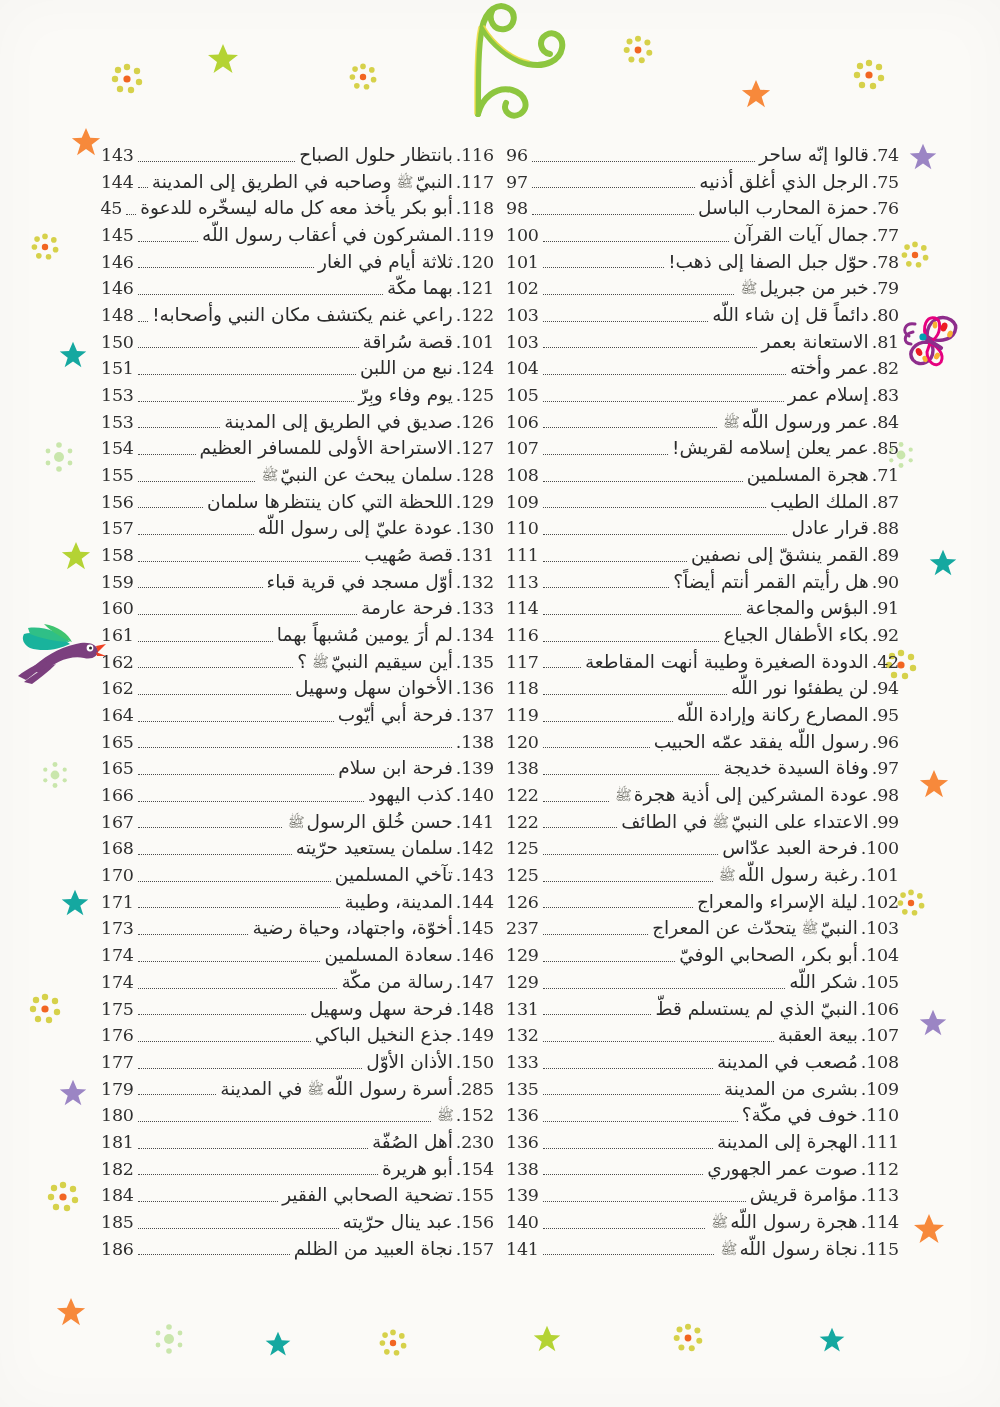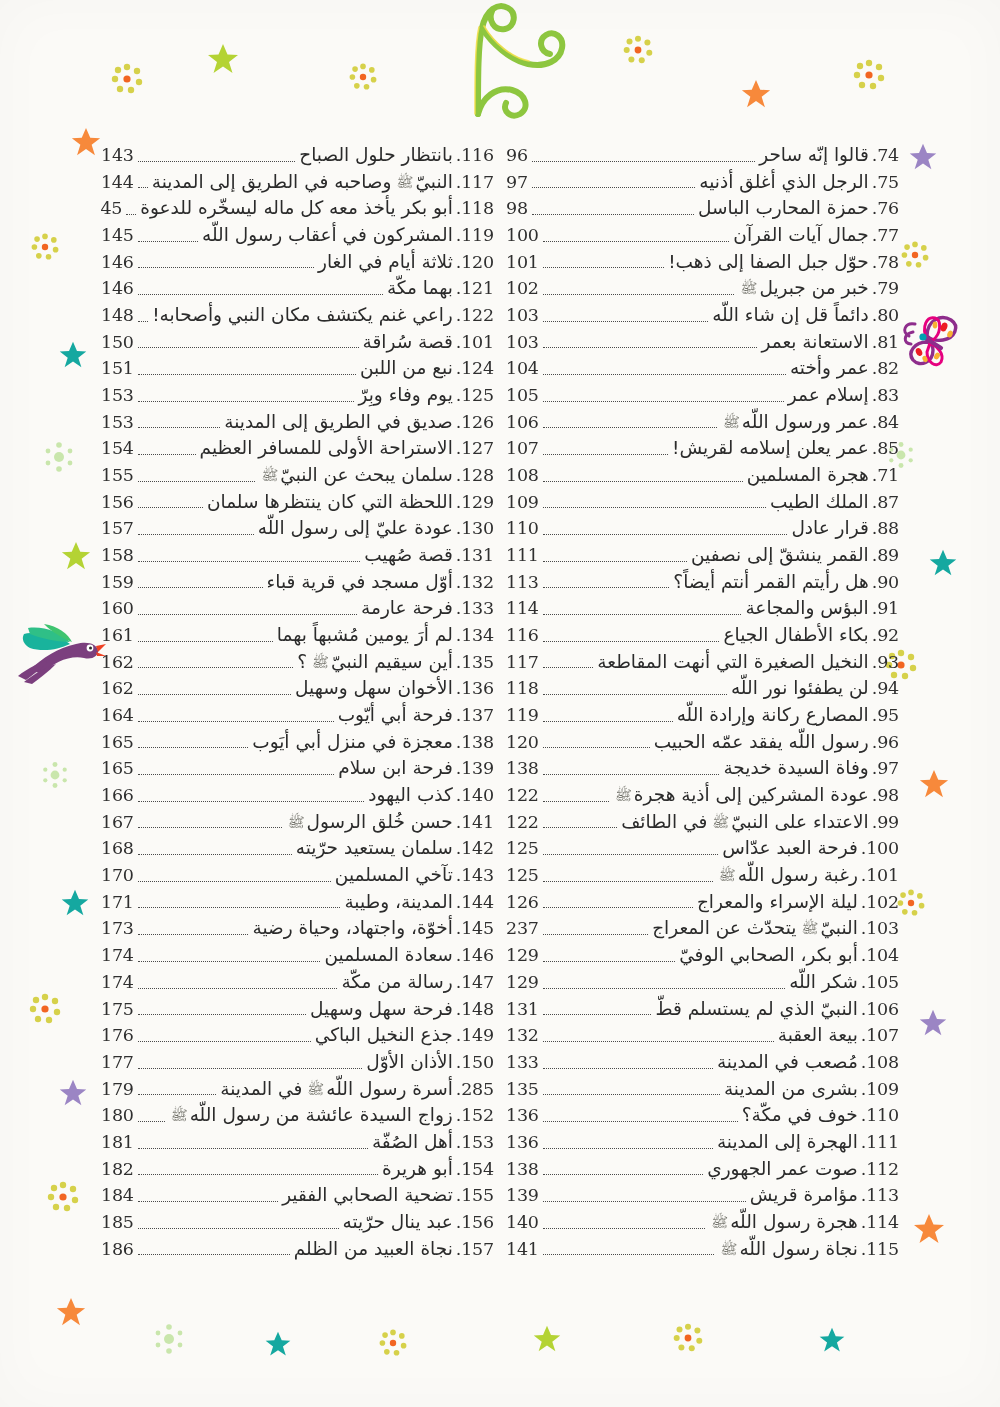--- a/index.html
+++ b/index.html
@@ -573,22 +573,22 @@
           <span class="t-dots"></span>
           <span class="t-page">114</span>
         </div>
         <div class="toc-row">
           <span class="t-num">92.</span>
           <span class="t-title">بكاء الأطفال الجياع</span>
           <span class="t-dots"></span>
           <span class="t-page">116</span>
         </div>
         <div class="toc-row">
-          <span class="t-num">93.</span>
-          <span class="t-title">النخيل الصغيرة التي أنهت المقاطعة</span>
+          <span class="t-num">42.</span>
+          <span class="t-title">الدودة الصغيرة وطيبة أنهت المقاطعة</span>
           <span class="t-dots"></span>
           <span class="t-page">117</span>
         </div>
         <div class="toc-row">
           <span class="t-num">94.</span>
           <span class="t-title">لن يطفئوا نور اللّه</span>
           <span class="t-dots"></span>
           <span class="t-page">118</span>
         </div>
         <div class="toc-row">
@@ -859,21 +859,20 @@
           <span class="t-page">162</span>
         </div>
         <div class="toc-row">
           <span class="t-num">137.</span>
           <span class="t-title">فرحة أبي أيّوب</span>
           <span class="t-dots"></span>
           <span class="t-page">164</span>
         </div>
         <div class="toc-row">
           <span class="t-num">138.</span>
-          <span class="t-title">معجزة في منزل أبي أيَوب</span>
           <span class="t-dots"></span>
           <span class="t-page">165</span>
         </div>
         <div class="toc-row">
           <span class="t-num">139.</span>
           <span class="t-title">فرحة ابن سلام</span>
           <span class="t-dots"></span>
           <span class="t-page">165</span>
         </div>
         <div class="toc-row">
@@ -946,27 +945,26 @@
         <div class="toc-row">
           <span class="t-num">285.</span>
           <span class="t-title">أسرة رسول اللّه</span>
           <span class="t-saw">ﷺ</span>
           <span class="t-title">في المدينة</span>
           <span class="t-dots"></span>
           <span class="t-page">179</span>
         </div>
         <div class="toc-row">
           <span class="t-num">152.</span>
-          <span class="t-title">زواج السيدة عائشة من رسول اللّه</span>
           <span class="t-saw">ﷺ</span>
           <span class="t-dots"></span>
           <span class="t-page">180</span>
         </div>
         <div class="toc-row">
-          <span class="t-num">153.</span>
+          <span class="t-num">230.</span>
           <span class="t-title">أهل الصُفّة</span>
           <span class="t-dots"></span>
           <span class="t-page">181</span>
         </div>
         <div class="toc-row">
           <span class="t-num">154.</span>
           <span class="t-title">أبو هريرة</span>
           <span class="t-dots"></span>
           <span class="t-page">182</span>
         </div>

